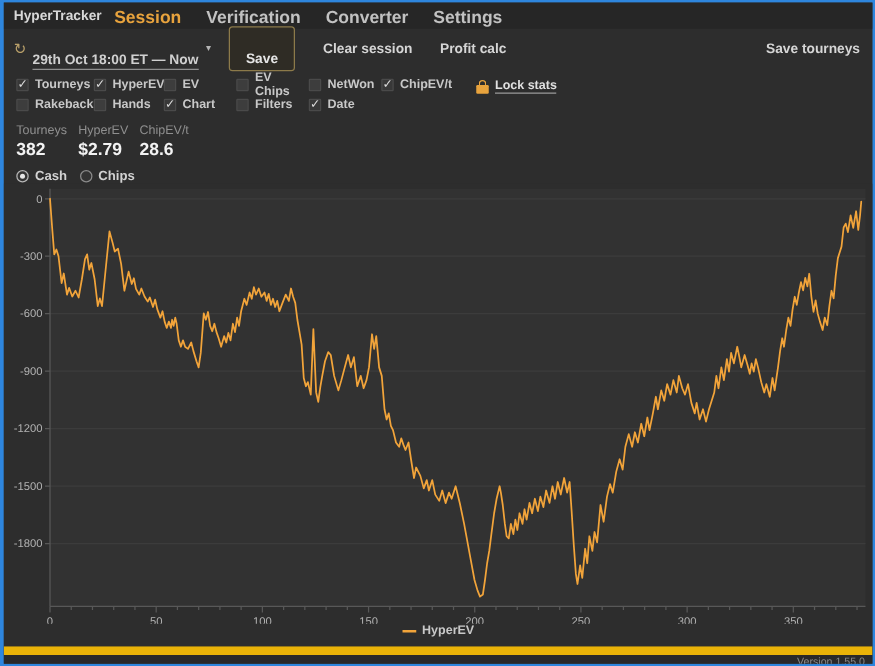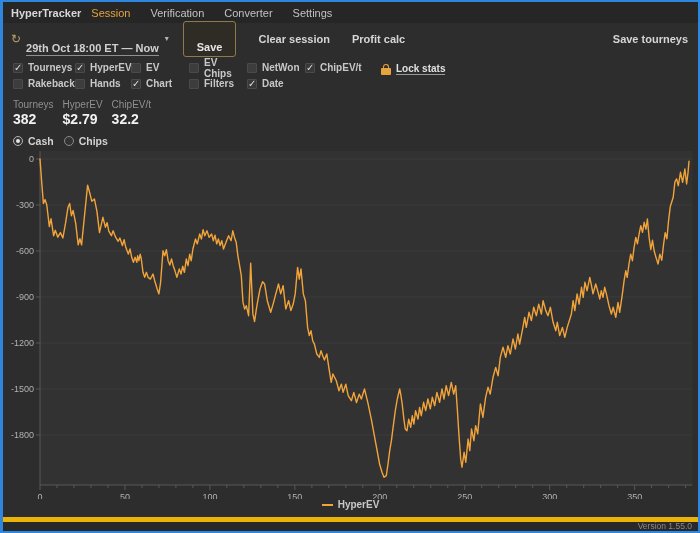--- a/index.html
+++ b/index.html
@@ -5,21 +5,21 @@
   * { margin:0; padding:0; box-sizing:border-box; }
   html,body { width:700px; height:533px; background:#1a1a1a; font-family:"Liberation Sans", sans-serif; }
   .window {
     width:700px; height:533px; background:#2d2d2d;
     border:2px solid #2e86de; border-left-width:3px;
     display:flex; flex-direction:column; overflow:hidden; position:relative;
   }
   
   .menubar { height:21px; background:#262626; display:flex; align-items:center; flex-shrink:0; }
   .app-title { color:#d8d8d8; font-size:11px; font-weight:700; margin-left:8px; }
-  .menu-item { color:#c2c2c2; font-size:11px; font-weight:400; padding:3px 10px; cursor:default; }
+  .menu-item { color:#c2c2c2; font-size:14px; font-weight:700; padding:3px 10px; cursor:default; }
   .menu-item:first-of-type { margin-left:36px; }
   .menu-item.on { color:#e8a33d; }
   
   .toolbar { height:31px; display:flex; align-items:center; padding:0 8px; flex-shrink:0; }
   .refresh-ic { color:#b9a06a; font-size:12px; margin-right:5px; line-height:1; }
   .date-sel { display:flex; align-items:center; cursor:default; }
   .date-text { color:#d0d0d0; font-size:11px; font-weight:600; border-bottom:1px solid #8f8f8f; padding-bottom:1px;margin-top:20px; }
   .caret { color:#b5b5b5; font-size:8px; margin-left:6px; }
   .btn-save { margin-left:14px; background:#2f2c25; border:1px solid #8c7a4a; border-radius:3px;
     color:#e6e6e6; font-size:11px; font-weight:600; padding:19px 13px 3px; font-family:inherit; }
@@ -57,22 +57,22 @@
     border-radius:50%; background:#e6e6e6; }
   .radio-label { color:#d2d2d2; font-size:10.5px; font-weight:700; }
   
   .chart-area { position:relative; flex:1; background:#2d2d2d; }
   .chart-area svg { position:absolute; left:0; top:0; }
   .legend { position:absolute; left:0; right:0; top:352px; display:flex; justify-content:center;
     align-items:center; cursor:default; }
   .legend-swatch { width:11px; height:2px; margin-right:5px; }
   .legend-label { color:#c8c8c8; font-size:10px; font-weight:600; }
   
-  .statusbar { height:14px; background:#292929; border-top:5px solid #eab308; display:flex;
-    align-items:flex-end; justify-content:flex-end; padding-right:6px; flex-shrink:0; }
+  .statusbar { height:14px; background:#292929; border-top:7px solid #eab308; display:flex;
+    align-items:flex-start; justify-content:flex-end; padding-right:6px; flex-shrink:0; }
   .version { color:#8a8a8a; font-size:8.5px; }
 </style>
 </head>
 <body>
 
 <div class="window">
 
   <div class="menubar">
     <span class="app-title">HyperTracker</span>
     <span class="menu-item on">Session</span>
@@ -162,21 +162,21 @@
     <div class="stat">
       <div class="stat-label">Tourneys</div>
       <div class="stat-value">382</div>
     </div>
     <div class="stat">
       <div class="stat-label">HyperEV</div>
       <div class="stat-value">$2.79</div>
     </div>
     <div class="stat">
       <div class="stat-label">ChipEV/t</div>
-      <div class="stat-value">32.2</div>
+      <div class="stat-value">28.6</div>
     </div>
   </div>
 
   <div class="mode">
     <span class="radio on">
       <span class="radio-circ"></span>
       <span class="radio-label">Cash</span>
     </span>
     <span class="radio">
       <span class="radio-circ"></span>

